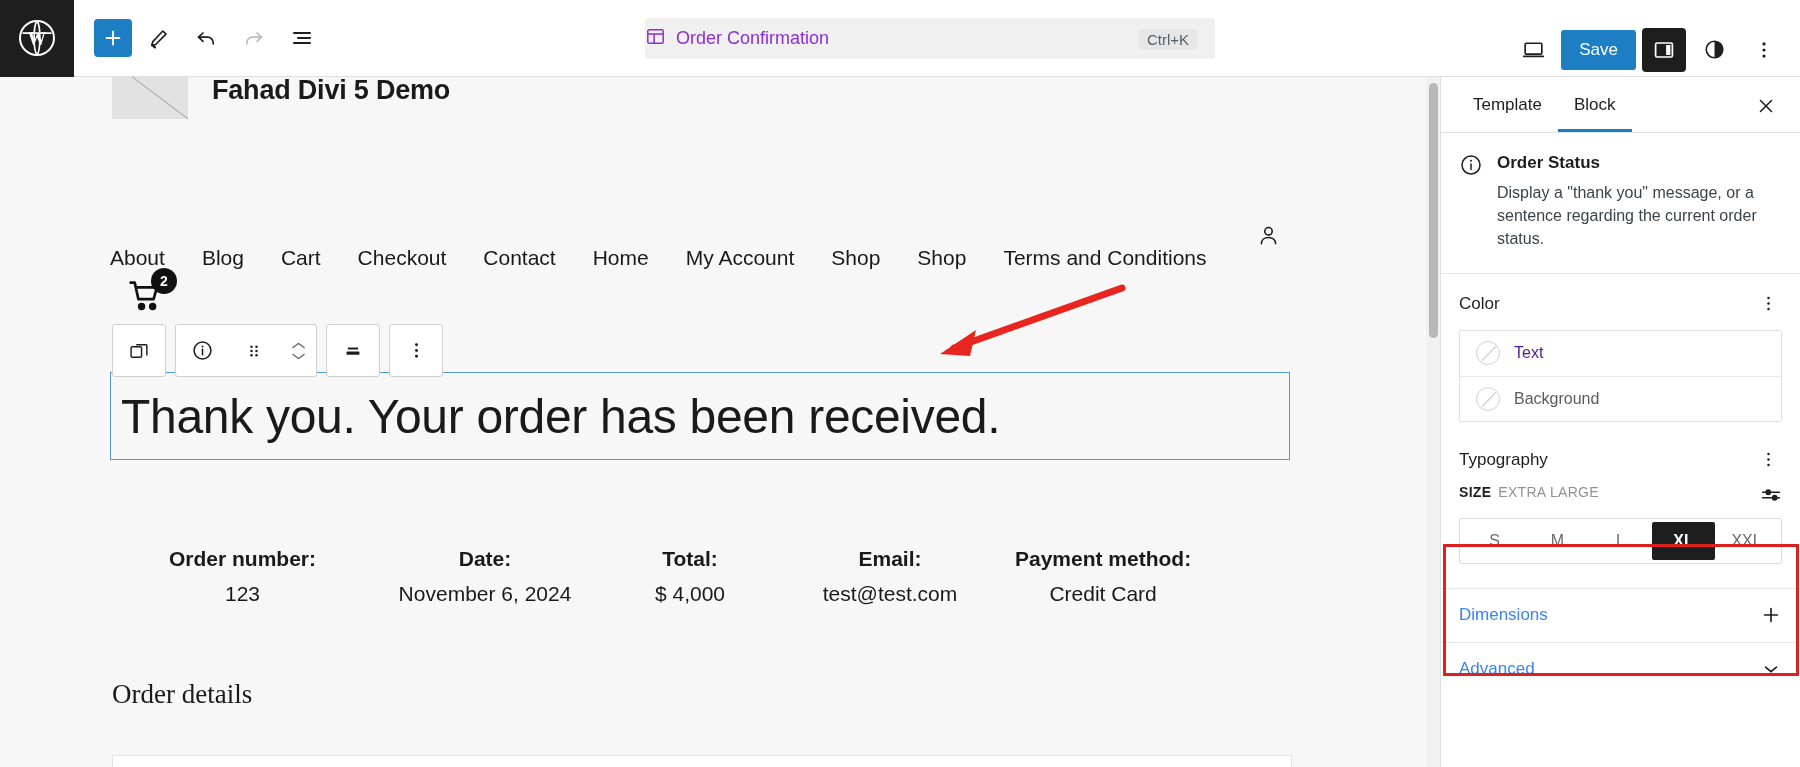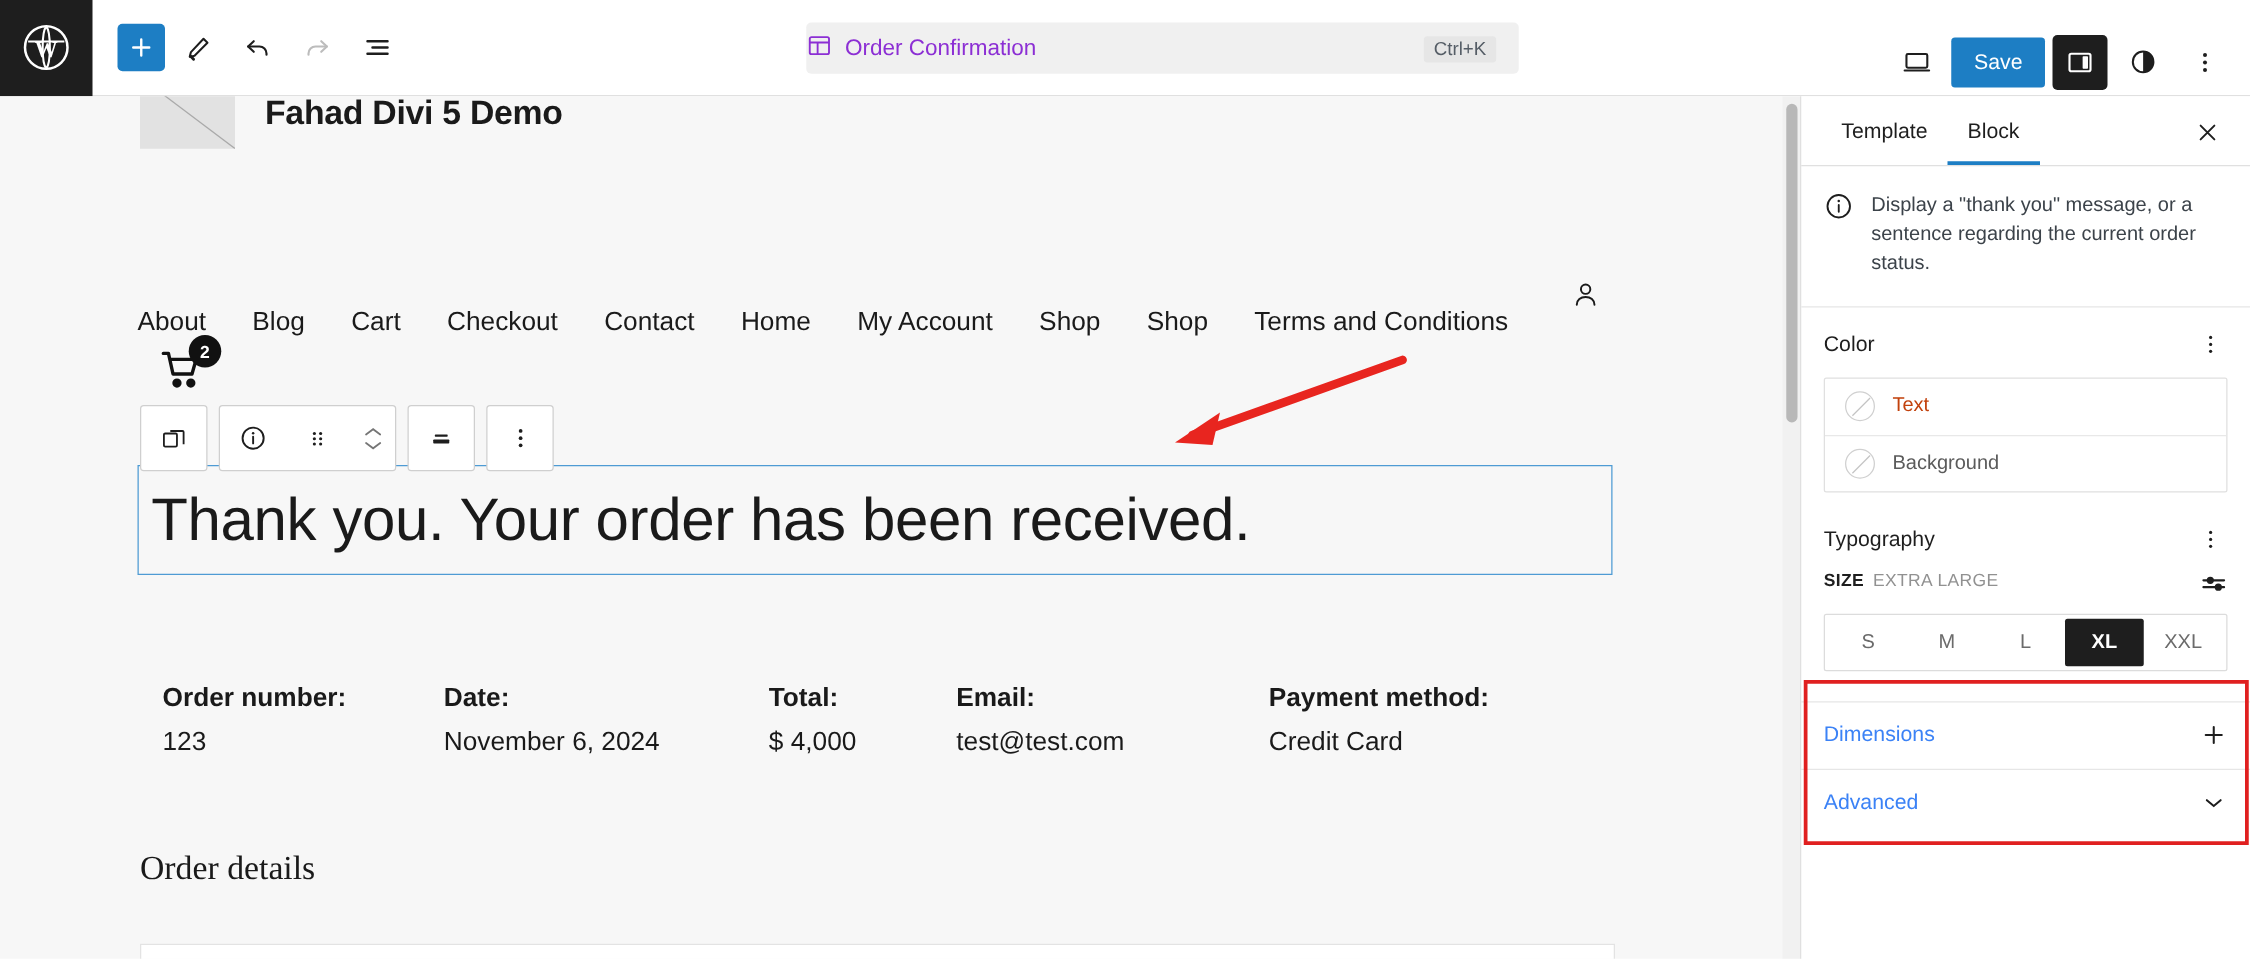--- a/index.html
+++ b/index.html
@@ -169,21 +169,21 @@
   }
 
   
   .arrow-svg { position: absolute; left: 930px; top: 205px; }
 
   
   .order-meta {
     position: absolute; left: 130px; top: 470px;
     display: flex; gap: 0;
   }
-  .ometa { min-width: 0; }
+  .ometa { min-width: 0; text-align: center; }
   .ometa .k {
     font-size: 21px; font-weight: bold; color: #1a1a1a;
     margin-bottom: 11px; white-space: nowrap;
   }
   .ometa .v { font-size: 21px; color: #1a1a1a; white-space: nowrap; }
 
   .order-details-title {
     position: absolute; left: 112px; top: 602px;
     font-size: 27px; color: #1a1a1a;
     font-family: "Liberation Serif", serif;
@@ -270,21 +270,21 @@
   .color-row + .color-row { border-top: 1px solid #e8e8e8; }
   .swatch {
     width: 24px; height: 24px; border-radius: 50%;
     border: 1px solid #d0d0d0; position: relative; flex: none;
   }
   .swatch:after {
     content: ""; position: absolute; left: 2px; top: 50%;
     width: 20px; height: 1px; background: #c4c4c4;
     transform: rotate(-45deg);
   }
-  .color-row .lbl { font-size: 16px; color: #c2410c; }
+  .color-row .lbl { font-size: 16px; color: #4c1d95; }
   .color-row.muted .lbl { color: #5b5b5b; }
 
   .typo-box {
     position: absolute; left: 2px; top: 467px;
     width: 356px; height: 132px;
     border: 3px solid #e02020;
     pointer-events: none;
   }
 
   .size-label {
@@ -566,20 +566,21 @@
 
   <div class="sb-info">
     <span>
       <svg width="24" height="24" viewBox="0 0 24 24" fill="none" stroke="#1e1e1e" stroke-width="1.5">
         <circle cx="12" cy="12" r="9"></circle>
         <path d="M12 11v5.4" stroke-linecap="round"></path>
         <circle cx="12" cy="7.8" r="1" fill="#1e1e1e" stroke="none"></circle>
       </svg>
     </span>
     <div class="txt">
+      <div class="ttl">Order Status</div>
       <div class="dsc">Display a "thank you" message, or a sentence regarding the current order status.</div>
     </div>
   </div>
 
   <div class="sec-head">
     <span class="name">Color</span>
     <span class="tools">
       <span class="kebab">
         <svg width="19" height="19" viewBox="0 0 24 24" fill="#1e1e1e">
           <circle cx="12" cy="5" r="1.6"></circle>

